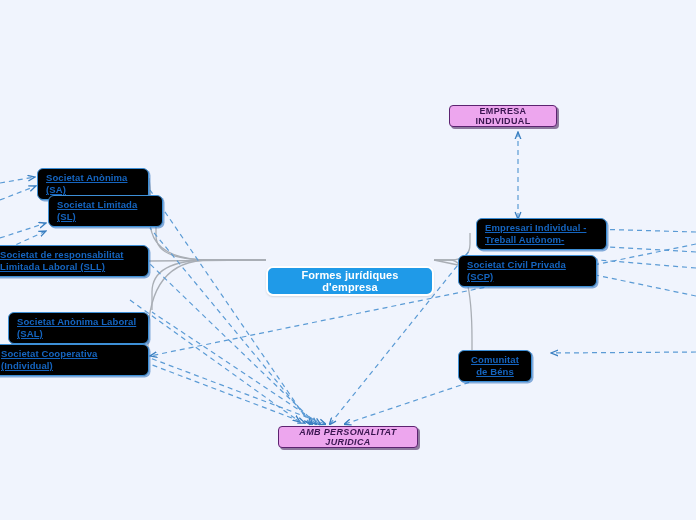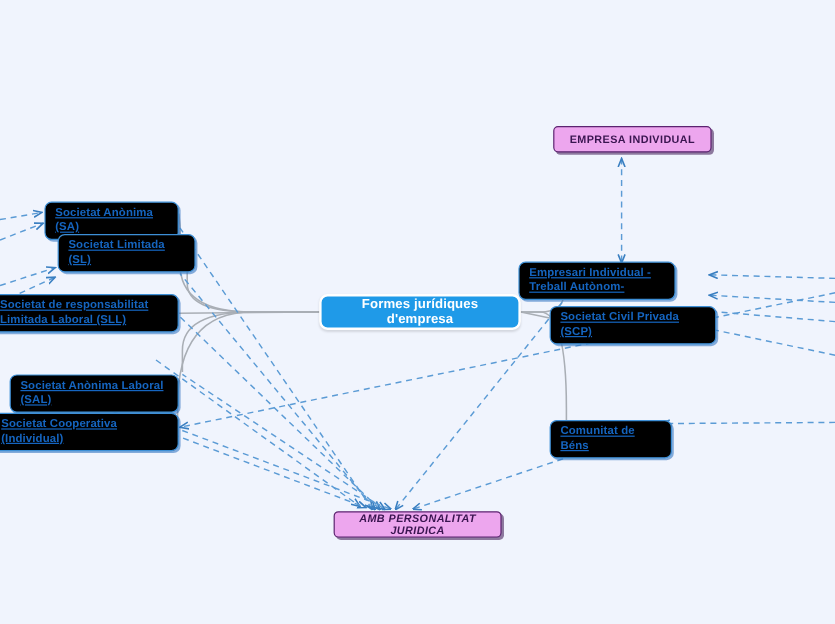--- a/index.html
+++ b/index.html
@@ -42,20 +42,21 @@
   .node-root {
     background: #1f9ae8;
     color: #ffffff;
     border: 2px solid #ffffff;
     border-radius: 7px;
     font-size: 11px;
     padding: 0 12px;
     justify-content: center;
     text-align: center;
     box-shadow: 0 1px 2px rgba(0,0,0,0.12);
+    margin-top: 21px;
   }
   
   .node-topic {
     background: #000000;
     color: #1565c0;
     border: 1.5px solid #3d8fd6;
     border-radius: 6px;
     font-size: 9.5px;
     line-height: 12px;
     padding: 3px 8px;
@@ -147,29 +148,29 @@
       </div>
       <div class="node node-topic" style="left: -9px; top: 245px; width: 158px; min-height: 32px;">
         <span>Societat de responsabilitat Limitada Laboral (SLL)</span>
       </div>
       <div class="node node-topic" style="left: 8px; top: 312px; width: 141px; min-height: 21px;">
         <span>Societat Anònima Laboral (SAL)</span>
       </div>
       <div class="node node-topic" style="left: -8px; top: 344px; width: 157px; min-height: 21px;">
         <span>Societat Cooperativa (Individual)</span>
       </div>
-      <div class="node node-topic" style="left: 432px; top: 218px; width: 131px; min-height: 30px;">
+      <div class="node node-topic" style="left: 476px; top: 218px; width: 131px; min-height: 30px;">
         <span>Empresari Individual -Treball Autònom-</span>
       </div>
       <div class="node node-topic" style="left: 458px; top: 255px; width: 139px; min-height: 21px;">
         <span>Societat Civil Privada (SCP)</span>
       </div>
-      <div class="node node-topic" style="left: 458px; top: 350px; width: 102px; min-height: 21px;">
+      <div class="node node-topic" style="left: 458px; top: 350px; width: 74px; min-height: 21px; text-align: center;">
         <span>Comunitat de Béns</span>
       </div>
-      <div class="node node-tag" style="left: 461px; top: 105px; width: 132px; min-height: 22px;">
+      <div class="node node-tag" style="left: 449px; top: 105px; width: 108px; min-height: 22px;">
         <span>EMPRESA INDIVIDUAL</span>
       </div>
       <div class="node node-tag" style="left: 278px; top: 426px; width: 140px; min-height: 22px; font-style: italic;">
         <span>AMB PERSONALITAT JURIDICA</span>
       </div>
     </div>
 </div>
 
 </body></html>

